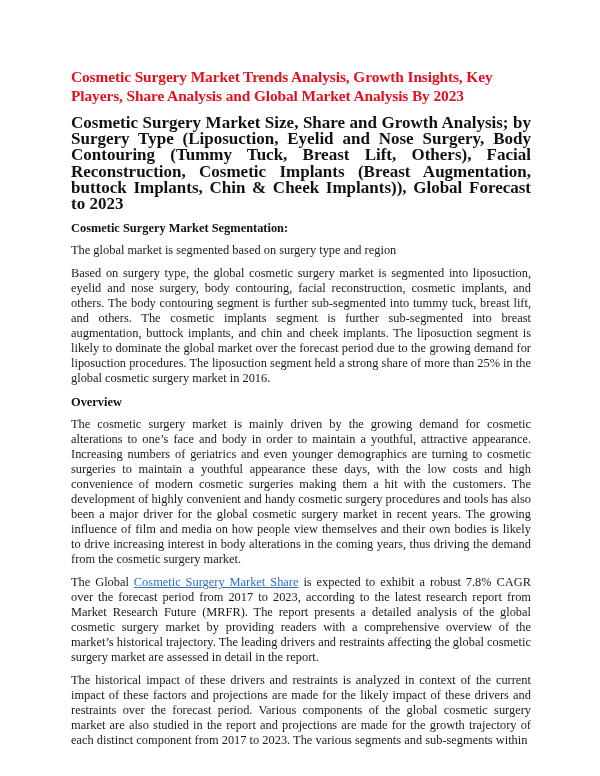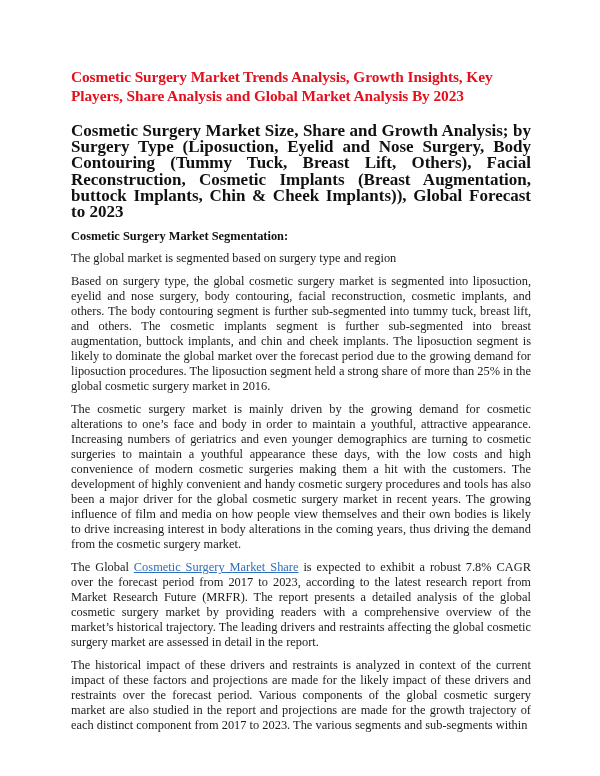--- a/index.html
+++ b/index.html
@@ -20,21 +20,21 @@
       left: 71px;
       top: 67px;
       width: 460px;
     }
     .title {
       font-family: "Liberation Serif", "DejaVu Serif", serif;
       font-weight: bold;
       color: #e3101e;
       font-size: 15.4px;
       line-height: 19px;
-      margin: 0 0 18px 0;
+      margin: 0 0 10px 0;
       letter-spacing: -0.1px;
     }
     .subtitle {
       font-family: "Liberation Serif", "DejaVu Serif", serif;
       font-weight: bold;
       color: #111;
       font-size: 17px;
       line-height: 16.2px;
       margin: 0 0 8px 0;
       text-align: justify;
@@ -69,19 +69,20 @@
   <h1 class="title">Cosmetic Surgery Market Trends Analysis, Growth Insights, Key Players, Share Analysis and Global Market Analysis By 2023</h1>
 
   <p class="subtitle">Cosmetic Surgery Market Size, Share and Growth Analysis; by Surgery Type (Liposuction, Eyelid and Nose Surgery, Body Contouring (Tummy Tuck, Breast Lift, Others), Facial Reconstruction, Cosmetic Implants (Breast Augmentation, buttock Implants, Chin &amp; Cheek Implants)), Global Forecast to 2023</p>
 
   <h2 class="heading">Cosmetic Surgery Market Segmentation:</h2>
 
   <p class="para single">The global market is segmented based on surgery type and region</p>
 
   <p class="para">Based on surgery type, the global cosmetic surgery market is segmented into liposuction, eyelid and nose surgery, body contouring, facial reconstruction, cosmetic implants, and others. The body contouring segment is further sub-segmented into tummy tuck, breast lift, and others. The cosmetic implants segment is further sub-segmented into breast augmentation, buttock implants, and chin and cheek implants. The liposuction segment is likely to dominate the global market over the forecast period due to the growing demand for liposuction procedures. The liposuction segment held a strong share of more than 25% in the global cosmetic surgery market in 2016.</p>
 
+  <h2 class="heading">Overview</h2>
 
   <p class="para">The cosmetic surgery market is mainly driven by the growing demand for cosmetic alterations to one’s face and body in order to maintain a youthful, attractive appearance. Increasing numbers of geriatrics and even younger demographics are turning to cosmetic surgeries to maintain a youthful appearance these days, with the low costs and high convenience of modern cosmetic surgeries making them a hit with the customers. The development of highly convenient and handy cosmetic surgery procedures and tools has also been a major driver for the global cosmetic surgery market in recent years. The growing influence of film and media on how people view themselves and their own bodies is likely to drive increasing interest in body alterations in the coming years, thus driving the demand from the cosmetic surgery market.</p>
 
   <p class="para"><span>The Global </span><a class="link" href="#">Cosmetic Surgery Market Share</a><span> is expected to exhibit a robust 7.8% CAGR over the forecast period from 2017 to 2023, according to the latest research report from Market Research Future (MRFR). The report presents a detailed analysis of the global cosmetic surgery market by providing readers with a comprehensive overview of the market’s historical trajectory. The leading drivers and restraints affecting the global cosmetic surgery market are assessed in detail in the report.</span></p>
 
   <p class="para">The historical impact of these drivers and restraints is analyzed in context of the current impact of these factors and projections are made for the likely impact of these drivers and restraints over the forecast period. Various components of the global cosmetic surgery market are also studied in the report and projections are made for the growth trajectory of each distinct component from 2017 to 2023. The various segments and sub-segments within</p>
 </div>
 
 </body></html>

